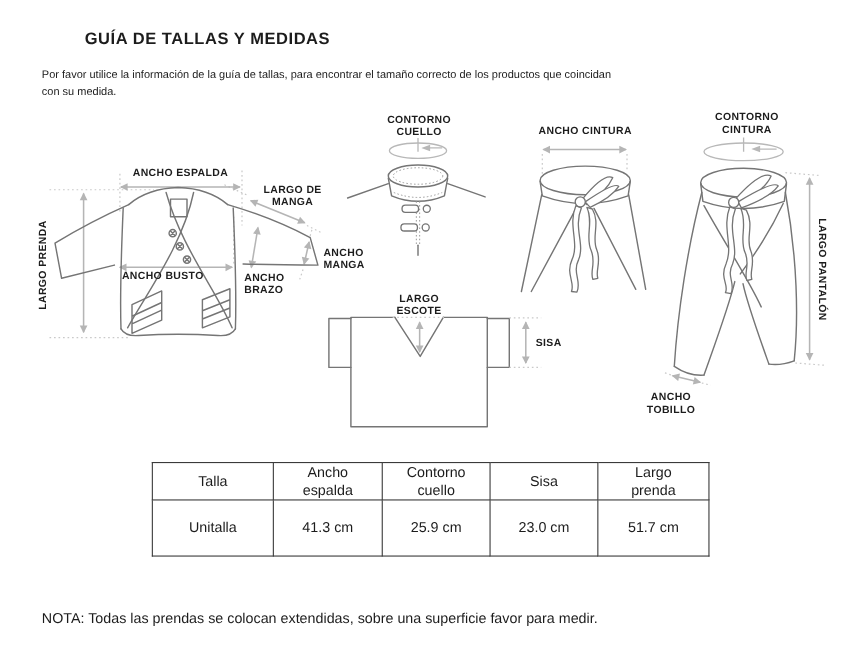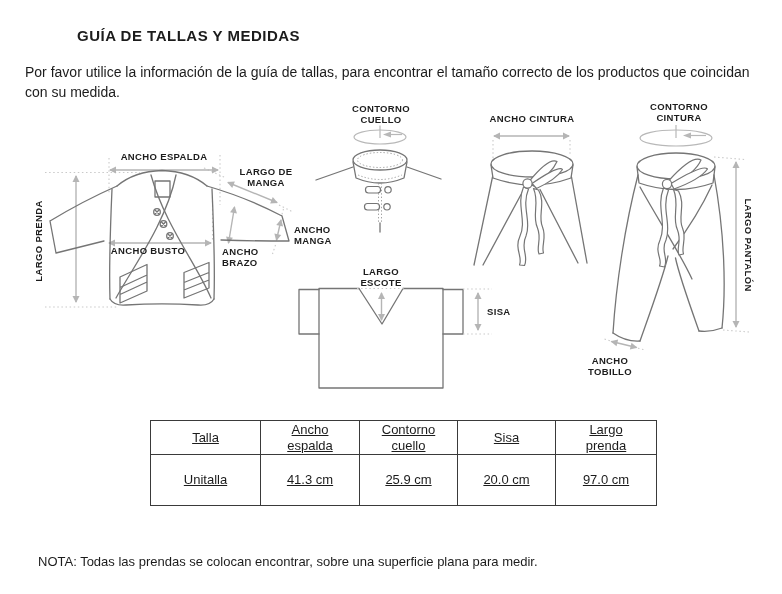--- a/index.html
+++ b/index.html
@@ -1,35 +1,35 @@
 <!DOCTYPE html>
 <html><head>
 <meta charset="utf-8">
 <style>
   html,body{margin:0;padding:0;}
   body{width:782px;height:594px;background:#ffffff;position:relative;overflow:hidden;
        font-family:"Liberation Sans",sans-serif;color:#1c1c1c;}
   .title{position:absolute;left:38px;top:27px;font-size:15px;font-weight:700;letter-spacing:.5px;margin-left:39px;}
-  .intro{position:absolute;left:25px;top:62px;width:730px;font-size:14px;line-height:1.45;white-space:pre-line;}
+  .intro{position:absolute;left:38px;top:62px;width:730px;font-size:10px;line-height:1.45;white-space:pre-line;}
   .note{position:absolute;left:38px;top:554px;font-size:13px;}
   .diagrams{position:absolute;left:0;top:95px;}
 
   
   .garm{fill:none;stroke:#757575;stroke-width:1.3;stroke-linecap:round;stroke-linejoin:round;}
   .garmw{fill:#ffffff;stroke:#757575;stroke-width:1.2;stroke-linejoin:round;}
   .dot{fill:none;stroke:#c9c9c9;stroke-width:1.1;stroke-dasharray:1.5 2.6;}
   .stitch{fill:none;stroke:#9a9a9a;stroke-width:.9;stroke-dasharray:1.4 2;}
   .meas{stroke:#b5b5b5;stroke-width:1.4;fill:none;}
   .rot{fill:none;stroke:#b8b8b8;stroke-width:1.2;}
   text.lbl{font-family:"Liberation Sans",sans-serif;font-size:9.5px;font-weight:700;
            fill:#1c1c1c;letter-spacing:.35px;text-anchor:middle;}
   text.lbl.start{text-anchor:start;}
 
   
-  .size-table{position:absolute;left:150px;top:420px;border-collapse:collapse;table-layout:fixed;text-decoration:underline;}
+  .size-table{position:absolute;left:138px;top:420px;border-collapse:collapse;table-layout:fixed;}
   .size-table th,.size-table td{border:1.5px solid #3a3a3a;text-align:center;vertical-align:middle;
         font-size:13px;font-weight:400;padding:0;line-height:1.2;}
   .size-table th{height:33px;white-space:pre-line;}
   .size-table td{height:50px;}
 </style>
 </head>
 <body>
 
 <div class="title">GUÍA DE TALLAS Y MEDIDAS</div>
 <div class="intro">Por favor utilice la información de la guía de tallas, para encontrar el tamaño correcto de los productos que coincidan
@@ -192,19 +192,19 @@
       <th>Sisa</th>
       <th>Largo
 prenda</th>
     </tr>
   </thead>
   <tbody>
     <tr>
       <td>Unitalla</td>
       <td>41.3 cm</td>
       <td>25.9 cm</td>
-      <td>20.0 cm</td>
-      <td>97.0 cm</td>
+      <td>23.0 cm</td>
+      <td>51.7 cm</td>
     </tr>
   </tbody>
 </table>
 
-<div class="note">NOTA: Todas las prendas se colocan encontrar, sobre una superficie plana para medir.</div>
+<div class="note">NOTA: Todas las prendas se colocan extendidas, sobre una superficie favor para medir.</div>
 
 </body></html>

